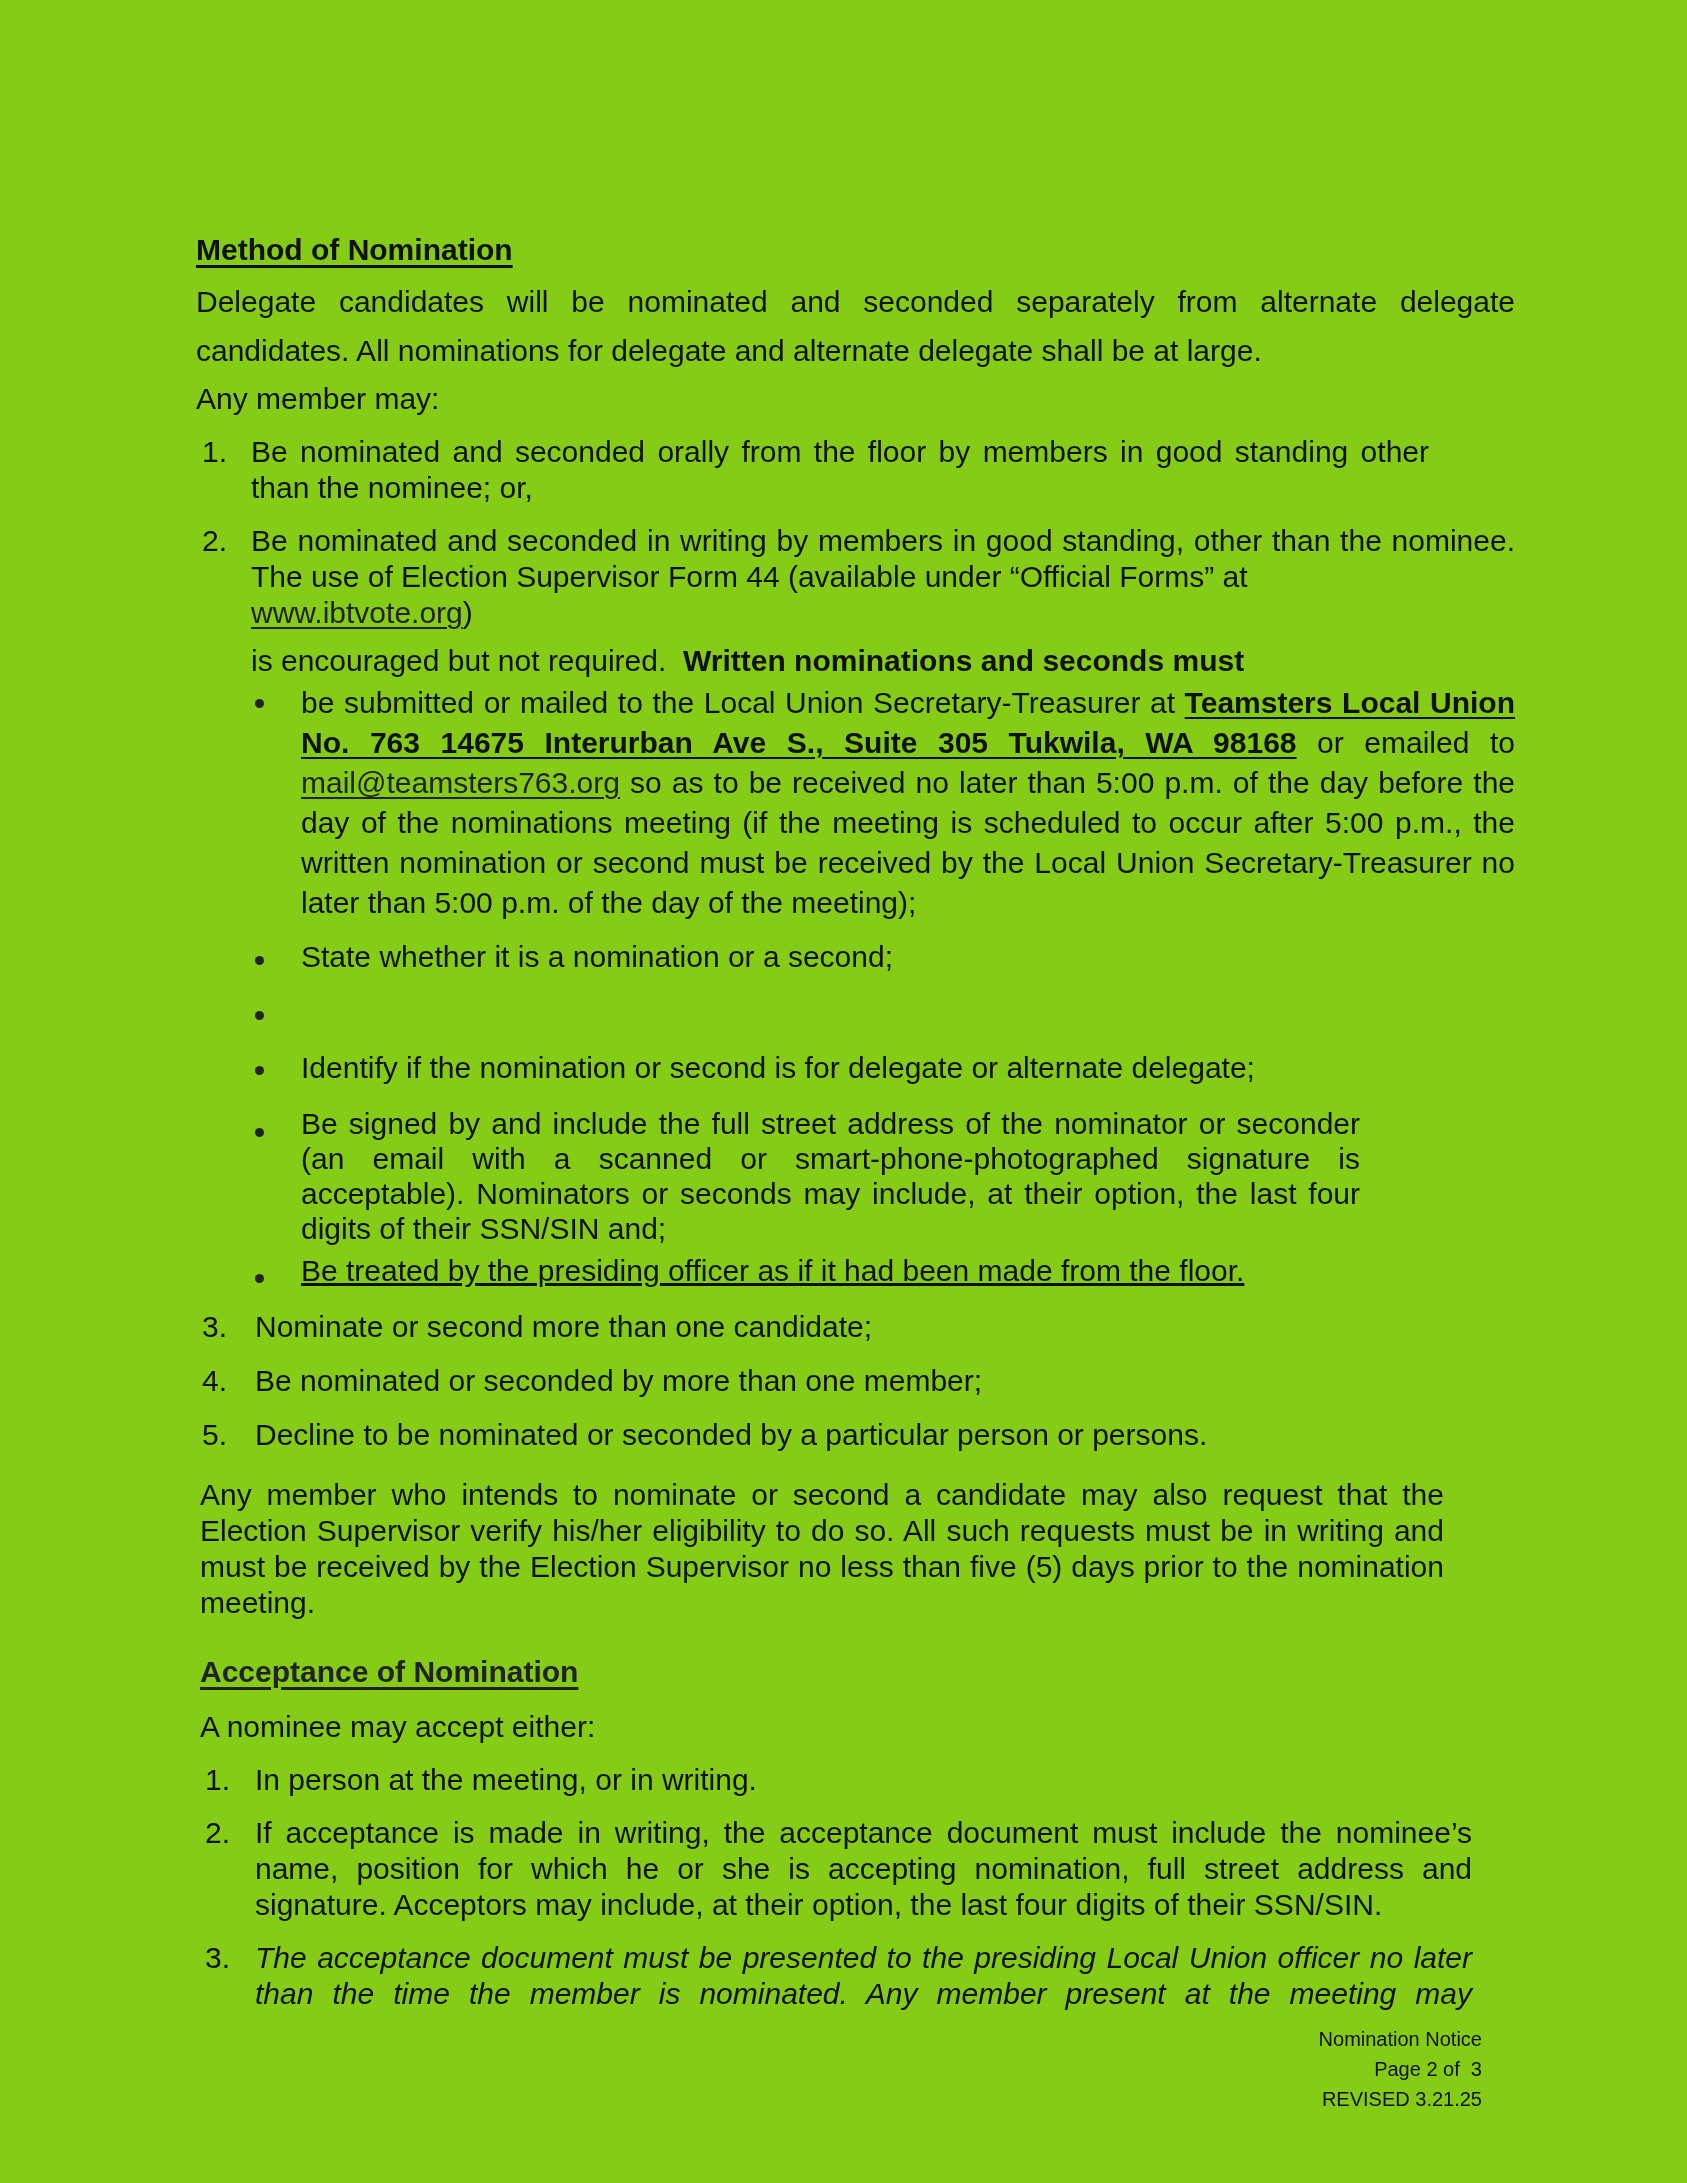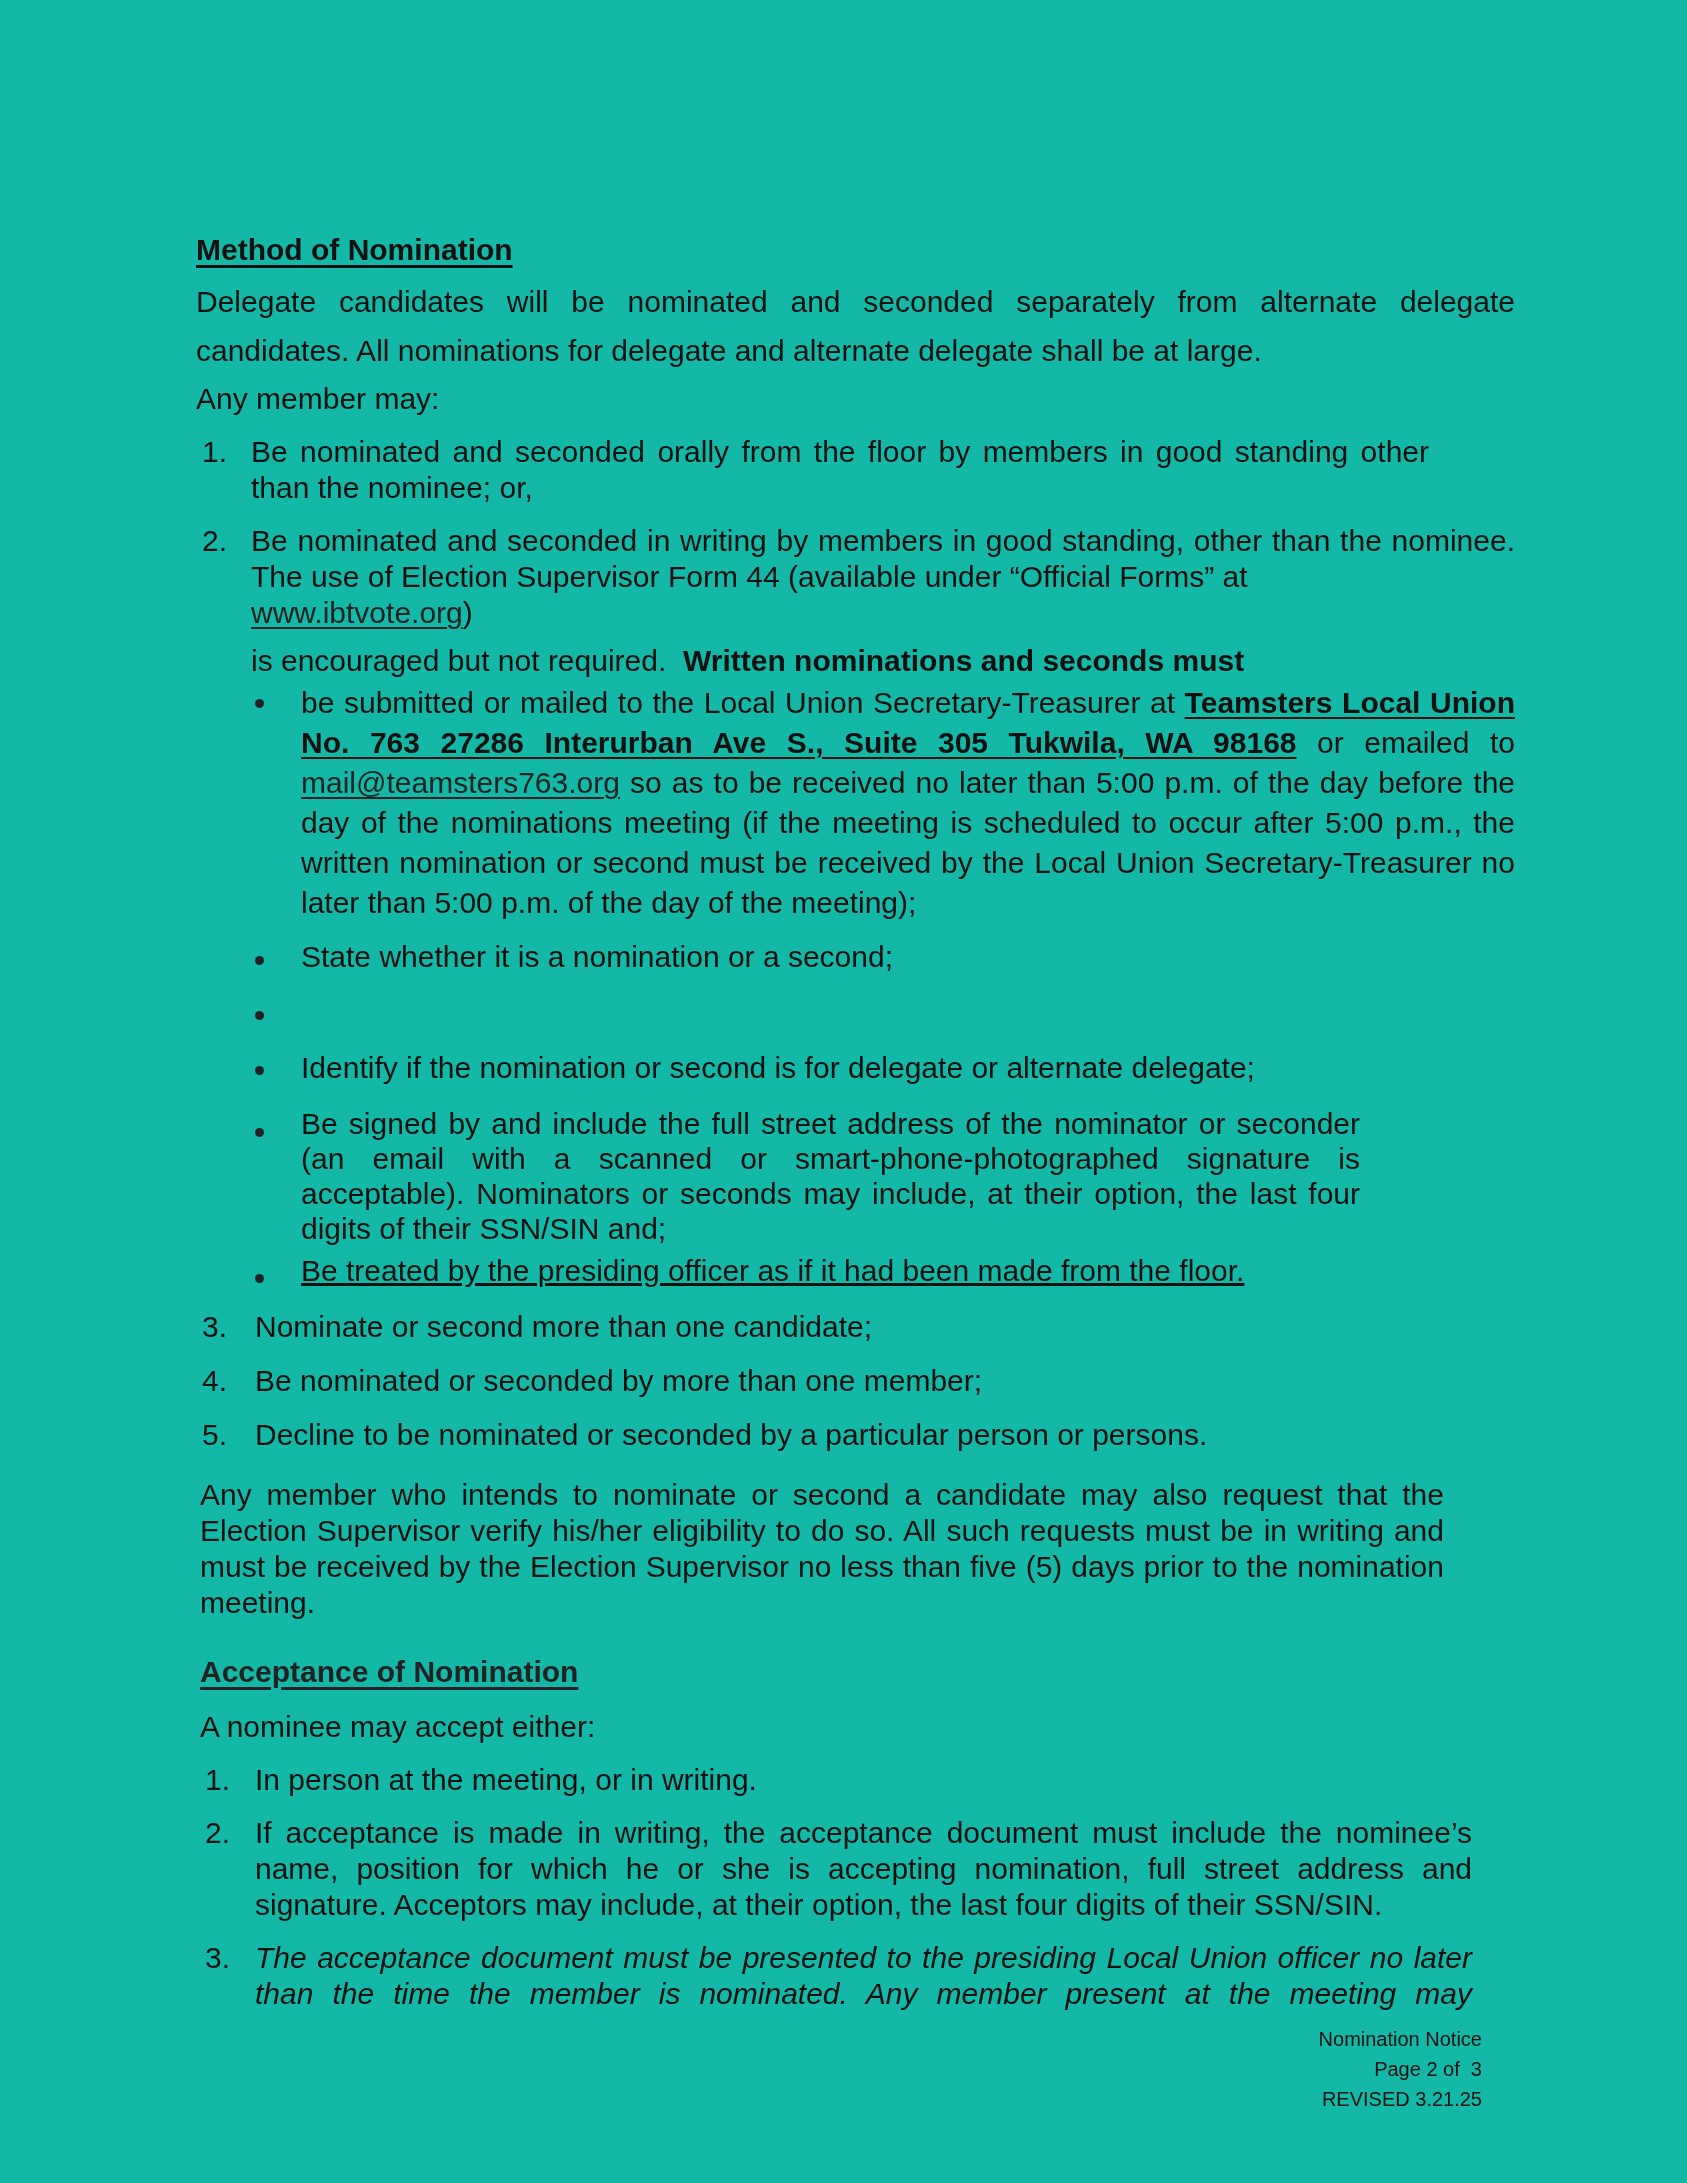--- a/index.html
+++ b/index.html
@@ -1,18 +1,18 @@
 <!DOCTYPE html>
 <html style="font-size:10.6px"><head>
 <meta charset="utf-8">
 <style>
   html, body { margin: 0; padding: 0; background: #ffffff; }
   body { width: 1687px; height: 2183px; position: relative; overflow: hidden;
          font-family: "Liberation Sans", sans-serif; color: #111111; }
-  .page { position: absolute; left: 0; top: 0; width: 1687px; height: 2183px; background: #14b8a6; }
+  .page { position: absolute; left: 0; top: 0; width: 1687px; height: 2183px; background: #84cc16; }
   .abs { position: absolute; white-space: nowrap; font-size: 30px; line-height: 36px; }
   .heading { font-weight: bold; text-decoration: underline; text-decoration-thickness: 2.6px; text-underline-offset: 5.3px; font-size: 30px; }
   .heading2 { font-weight: bold; text-decoration: underline; text-decoration-thickness: 2.6px; text-underline-offset: 5.3px; font-size: 30px; color: #222; }
   .para { position: absolute; font-size: 30px; line-height: 36px; text-align: justify; }
   .num { position: absolute; font-size: 30px; line-height: 36px; }
   .item { position: absolute; font-size: 30px; line-height: 36px; text-align: justify; }
   .bullet { position: absolute; width: 9.3px; height: 9.3px; border-radius: 50%; background: #222; }
   .bold { font-weight: bold; }
   .u { text-decoration: underline; text-decoration-thickness: 2px; text-underline-offset: 4px; }
   .link { text-decoration: underline; text-decoration-thickness: 2px; text-underline-offset: 4px; color: #222; margin-top: 28px; }
@@ -38,21 +38,21 @@
     <span class="link">www.ibtvote.org</span><span>)</span>
   </div>
   <div class="abs" style="left:251px; top:643px;">
     <span>is encouraged but not required.</span>&nbsp;
     <span class="bold">Written nominations and seconds must</span>
   </div>
 
   <div class="bullet" style="left:255px; top:699px;"></div>
   <div class="item" style="left:301px; top:683px; width:1214px; line-height:40px;">
     <span>be submitted or mailed to the Local Union Secretary-Treasurer at</span>
-    <span class="bold u">Teamsters Local Union No. 763 27286 Interurban Ave S., Suite 305 Tukwila, WA 98168</span>
+    <span class="bold u">Teamsters Local Union No. 763 14675 Interurban Ave S., Suite 305 Tukwila, WA 98168</span>
     <span>or emailed to</span>
     <span class="link">mail@teamsters763.org</span>
     <span>so as to be received no later than 5:00 p.m. of the day before the day of the nominations meeting (if the meeting is scheduled to occur after 5:00 p.m., the written nomination or second must be received by the Local Union Secretary-Treasurer no later than 5:00 p.m. of the day of the meeting);</span>
   </div>
 
   <div class="bullet" style="left:255px; top:956px;"></div>
   <div class="abs" style="left:301px; top:939px;">State whether it is a nomination or a second;</div>
 
   <div class="bullet" style="left:255px; top:1011px;"></div>
 

